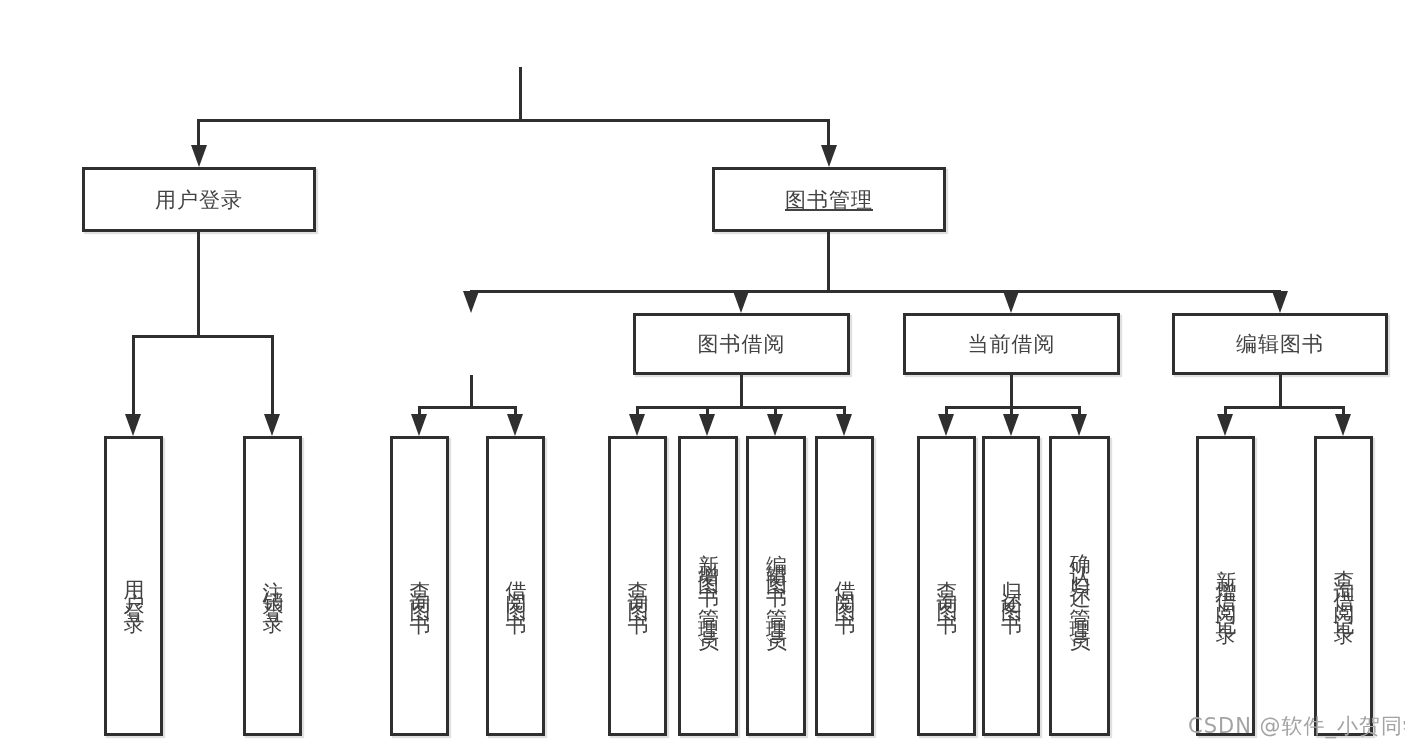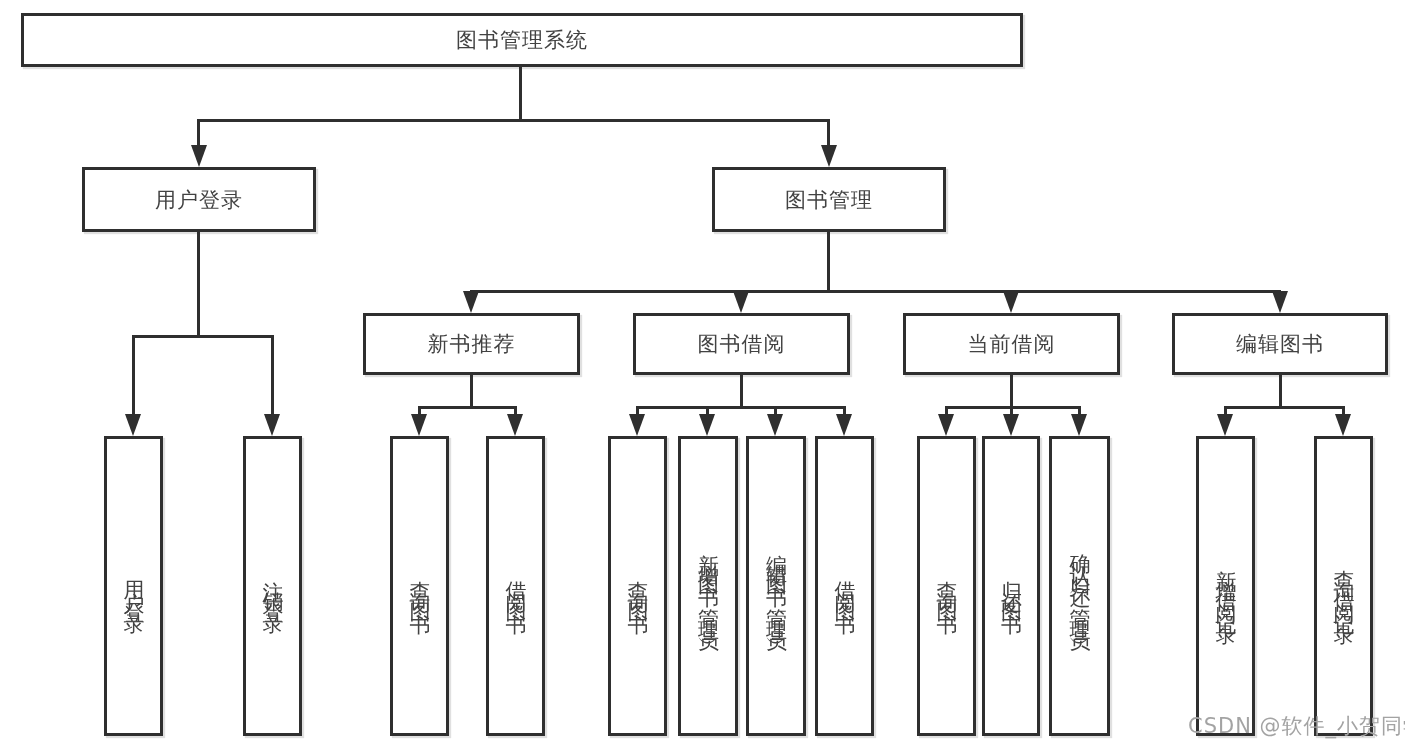--- a/index.html
+++ b/index.html
@@ -49,55 +49,49 @@
     letter-spacing:1px;
     z-index:10;
     white-space:nowrap;
   }
 </style>
 </head>
 <body>
 
 <div class="canvas">
 
-  <div class="node" style="left:21px;top:13px;width:1002px;height:54px;">
-    <span>图书管理系统</span>
-  </div>
 
   <div class="vl" style="left:519px;top:67px;height:53px;"></div>
   <div class="hl" style="left:197px;top:119px;width:633px;"></div>
   <div class="vl" style="left:197px;top:119px;height:28px;"></div>
   <div class="arrow" style="left:191px;top:145px;"></div>
   <div class="vl" style="left:827px;top:119px;height:28px;"></div>
   <div class="arrow" style="left:821px;top:145px;"></div>
 
   <div class="node" style="left:82px;top:167px;width:234px;height:65px;">
     <span>用户登录</span>
   </div>
-  <div class="node" style="left:712px;top:167px;width:234px;height:65px;">
+  <div class="node" style="left:712px;top:167px;width:234px;height:65px;text-decoration:underline;">
     <span>图书管理</span>
   </div>
 
   <div class="vl" style="left:197px;top:232px;height:104px;"></div>
   <div class="hl" style="left:132px;top:335px;width:142px;"></div>
   <div class="vl" style="left:132px;top:335px;height:81px;"></div>
   <div class="arrow" style="left:125px;top:414px;"></div>
   <div class="vl" style="left:271px;top:335px;height:81px;"></div>
   <div class="arrow" style="left:264px;top:414px;"></div>
 
   <div class="vl" style="left:827px;top:232px;height:59px;"></div>
   <div class="hl" style="left:470px;top:290px;width:811px;"></div>
   <div class="arrow" style="left:463px;top:291px;"></div>
   <div class="arrow" style="left:733px;top:291px;"></div>
   <div class="arrow" style="left:1003px;top:291px;"></div>
   <div class="arrow" style="left:1272px;top:291px;"></div>
 
-  <div class="node" style="left:363px;top:313px;width:217px;height:62px;">
-    <span>新书推荐</span>
-  </div>
   <div class="node" style="left:633px;top:313px;width:217px;height:62px;">
     <span>图书借阅</span>
   </div>
   <div class="node" style="left:903px;top:313px;width:217px;height:62px;">
     <span>当前借阅</span>
   </div>
   <div class="node" style="left:1172px;top:313px;width:216px;height:62px;">
     <span>编辑图书</span>
   </div>
 

